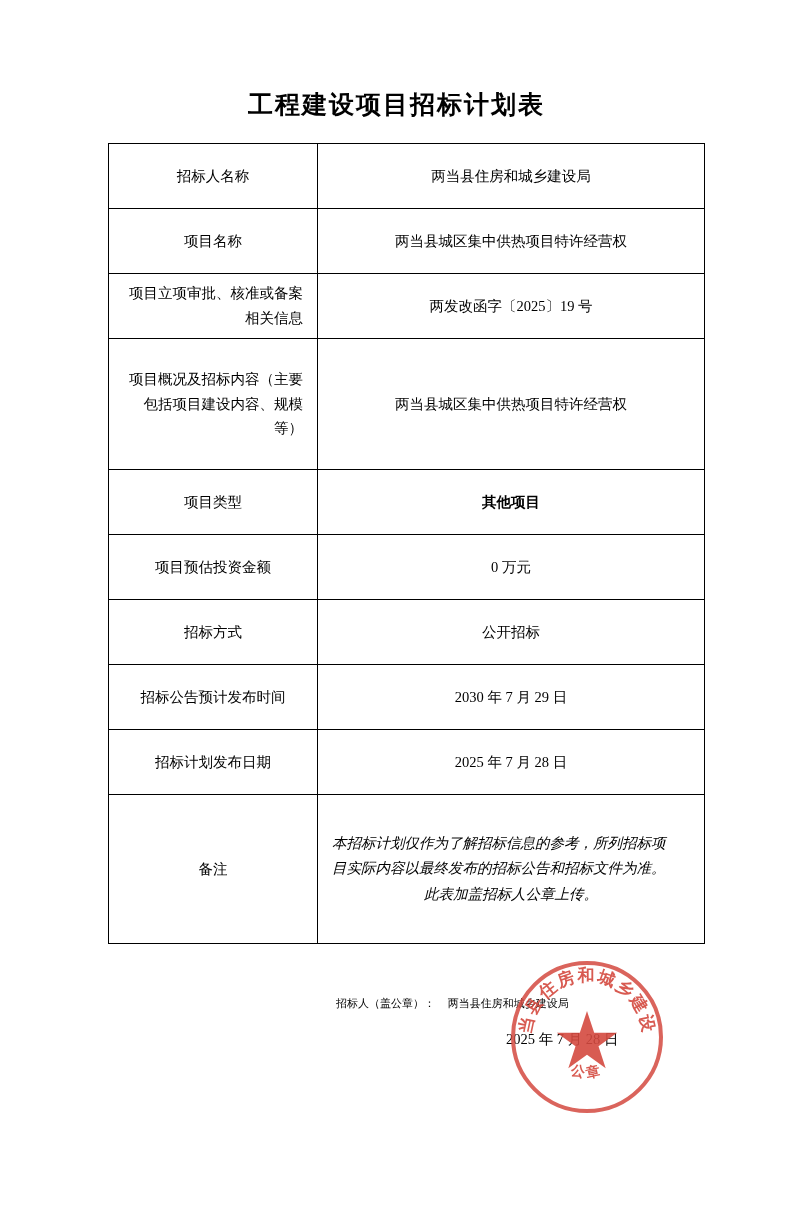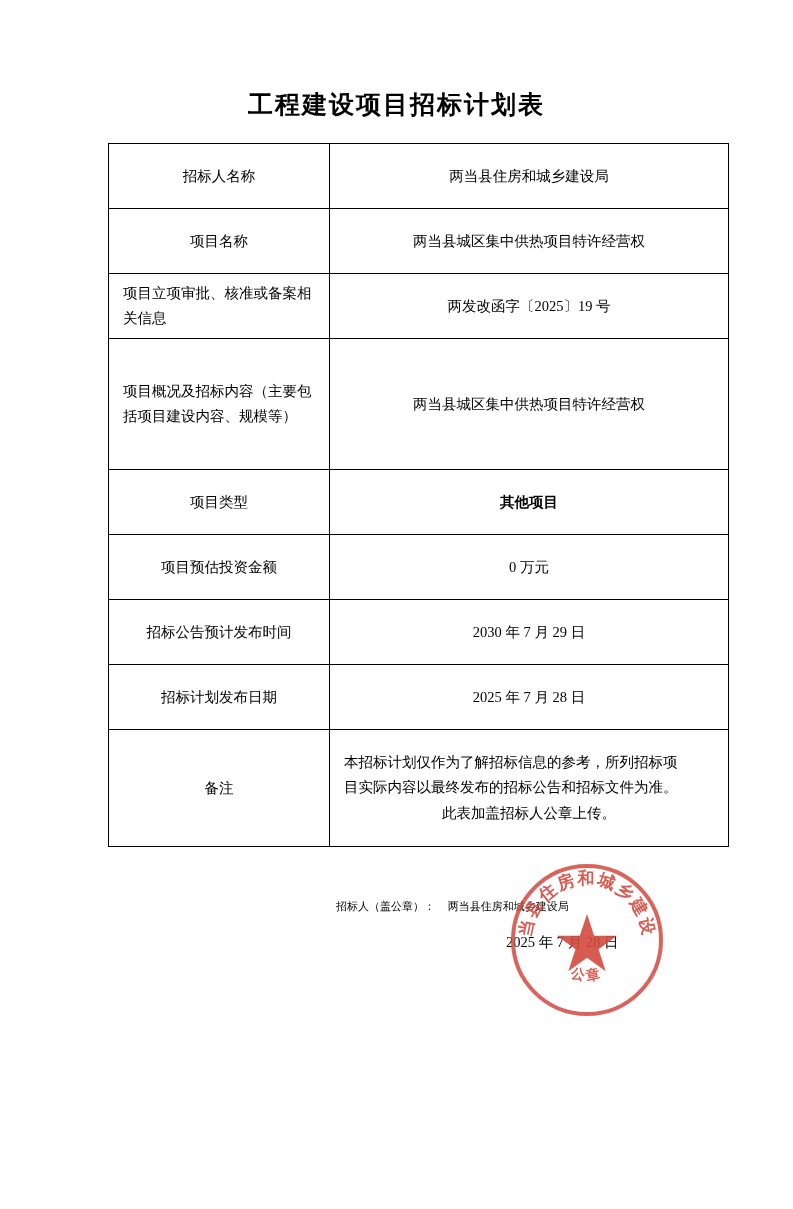--- a/index.html
+++ b/index.html
@@ -34,42 +34,43 @@
   table.plan-table {
     width: 578px;
     border-collapse: collapse;
     table-layout: fixed;
     margin: 0 auto;
   }
   table.plan-table td {
     border: 1px solid #000000;
     font-size: 14.5px;
     line-height: 1.7;
-    padding: 6px 10px;
+    padding: 6px 4px;
     vertical-align: middle;
     text-align: center;
   }
   td.label-cell {
     width: 200px;
   }
   td.label-cell.multi {
-    text-align: left;
+    text-align: right;
     padding-left: 14px;
     padding-right: 14px;
   }
   td.value-cell {
     width: 378px;
   }
   td.value-cell.bold {
     font-weight: bold;
   }
   td.value-cell.left-note {
     text-align: left;
-    padding: 10px 14px;
+    padding: 26px 14px;
     line-height: 1.75;
+    font-style: italic;
   }
   .row-h-med td { height: 52px; }
   .row-h-tall td { height: 118px; }
   .row-h-note td { height: 96px; }
 
   .signature-area {
     position: relative;
     width: 578px;
     margin: 26px auto 0;
     height: 150px;
@@ -133,20 +134,24 @@
       </tr>
       <tr class="row-h-med">
         <td class="label-cell">项目类型</td>
         <td class="value-cell bold">其他项目</td>
       </tr>
       <tr class="row-h-med">
         <td class="label-cell">项目预估投资金额</td>
         <td class="value-cell">0 万元</td>
       </tr>
       <tr class="row-h-med">
+        <td class="label-cell">招标方式</td>
+        <td class="value-cell">公开招标</td>
+      </tr>
+      <tr class="row-h-med">
         <td class="label-cell">招标公告预计发布时间</td>
         <td class="value-cell">2030 年 7 月 29 日</td>
       </tr>
       <tr class="row-h-med">
         <td class="label-cell">招标计划发布日期</td>
         <td class="value-cell">2025 年 7 月 28 日</td>
       </tr>
       <tr class="row-h-note">
         <td class="label-cell">备注</td>
         <td class="value-cell left-note">

